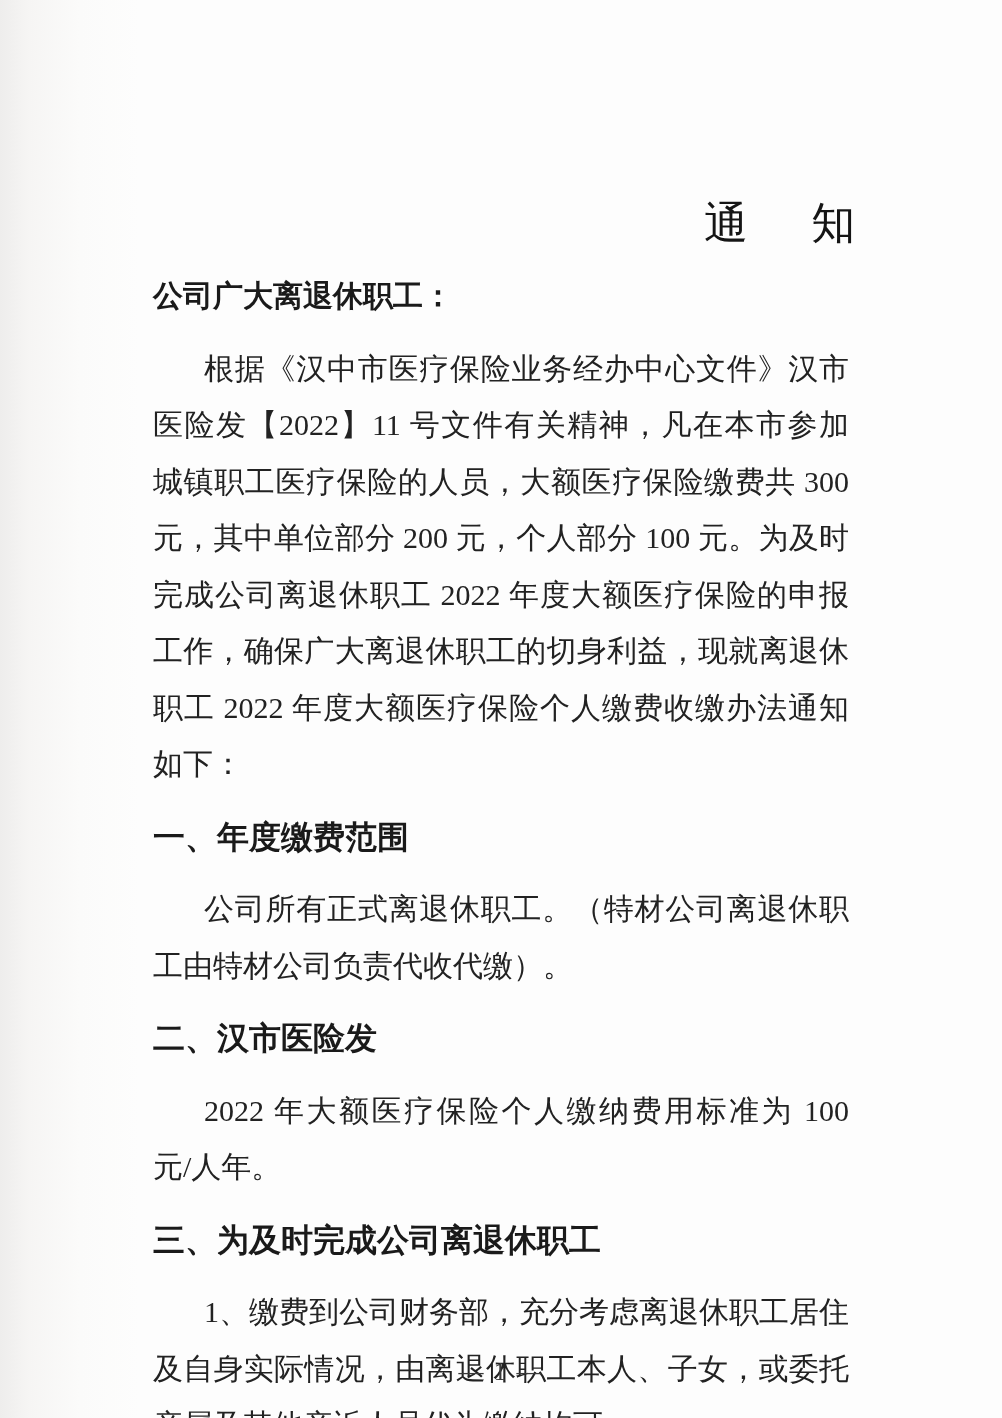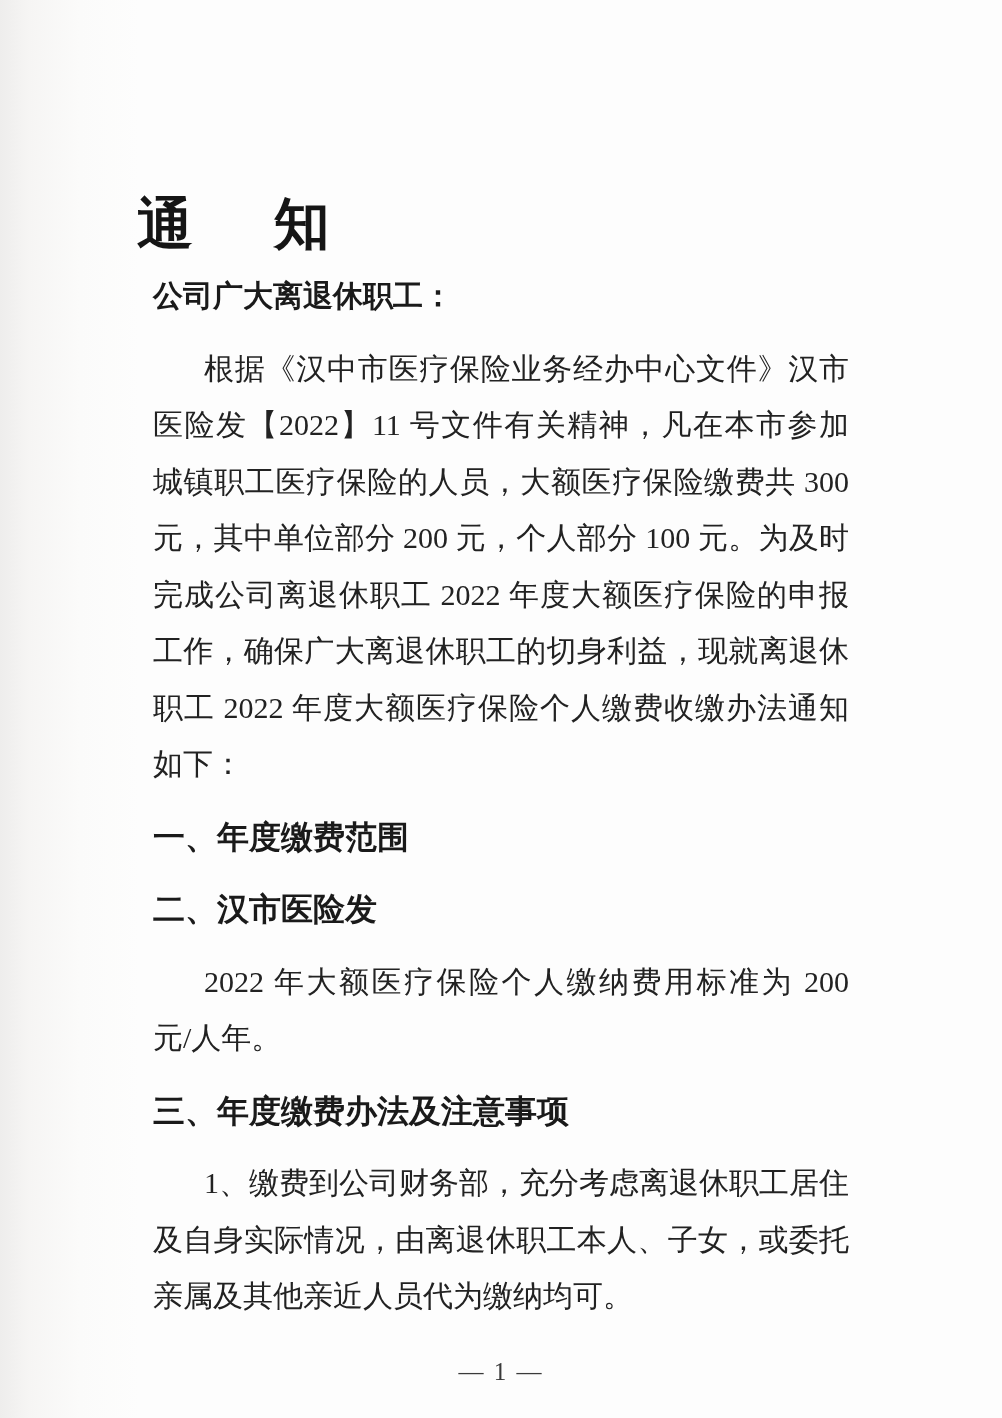--- a/index.html
+++ b/index.html
@@ -27,24 +27,24 @@
   .title {
     font-size: 44px;
     font-weight: bold;
     color: #151515;
     text-align: center;
     line-height: 56px;
     white-space: nowrap;
     letter-spacing: 1px;
   }
   .title-line2 {
-    font-size: 56px;
-    font-weight: bold;
+    font-size: 44px;
+    font-weight: normal;
     color: #151515;
-    text-align: left;
+    text-align: right;
     line-height: 56px;
     margin-top: 56px;
     letter-spacing: 0.22em;
     white-space: nowrap;
   }
   .doc-body {
     margin-top: 10px;
     font-size: 30px;
     line-height: 56.5px;
     text-align: justify;
@@ -88,26 +88,27 @@
   <div class="title-line2">通　知</div>
 
   <div class="doc-body">
 
     <p class="salutation">公司广大离退休职工：</p>
 
     <p class="para">根据《汉中市医疗保险业务经办中心文件》汉市医险发【2022】11 号文件有关精神，凡在本市参加城镇职工医疗保险的人员，大额医疗保险缴费共 300 元，其中单位部分 200 元，个人部分 100 元。为及时完成公司离退休职工 2022 年度大额医疗保险的申报工作，确保广大离退休职工的切身利益，现就离退休职工 2022 年度大额医疗保险个人缴费收缴办法通知如下：</p>
 
     <h2 class="heading">一、年度缴费范围</h2>
 
+    <p class="para">公司所有正式离退休职工。（特材公司离退休职工由特材公司负责代收代缴）。</p>
 
     <h2 class="heading">二、汉市医险发</h2>
 
-    <p class="para">2022 年大额医疗保险个人缴纳费用标准为 200 元/人年。</p>
+    <p class="para">2022 年大额医疗保险个人缴纳费用标准为 100 元/人年。</p>
 
-    <h2 class="heading">三、年度缴费办法及注意事项</h2>
+    <h2 class="heading">三、为及时完成公司离退休职工</h2>
 
     <p class="para">1、缴费到公司财务部，充分考虑离退休职工居住及自身实际情况，由离退休职工本人、子女，或委托亲属及其他亲近人员代为缴纳均可。</p>
 
 
   </div>
 
   <div class="page-number">— 1 —</div>
 
 </div>
 

